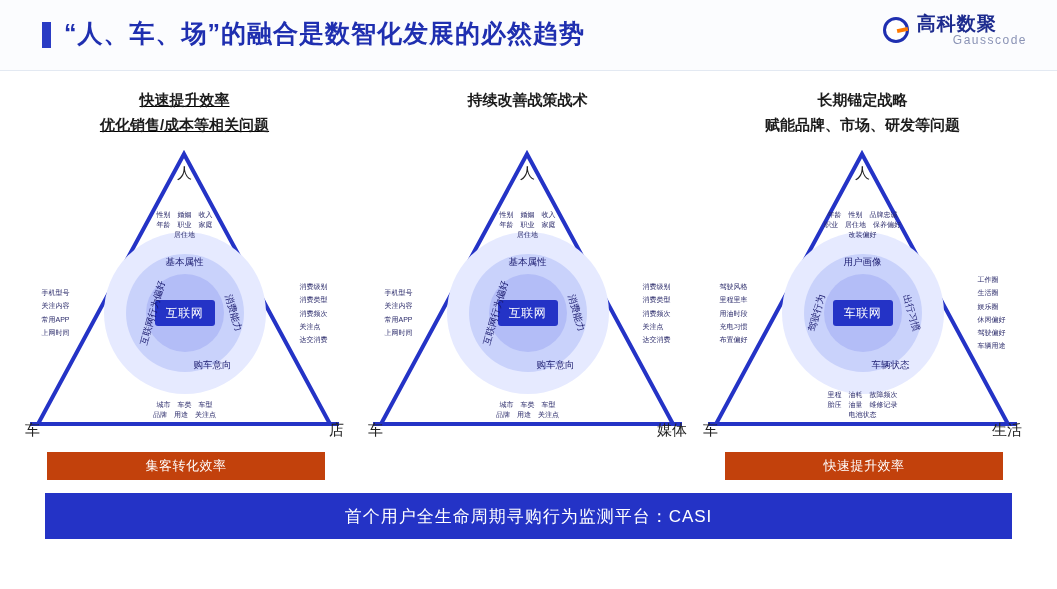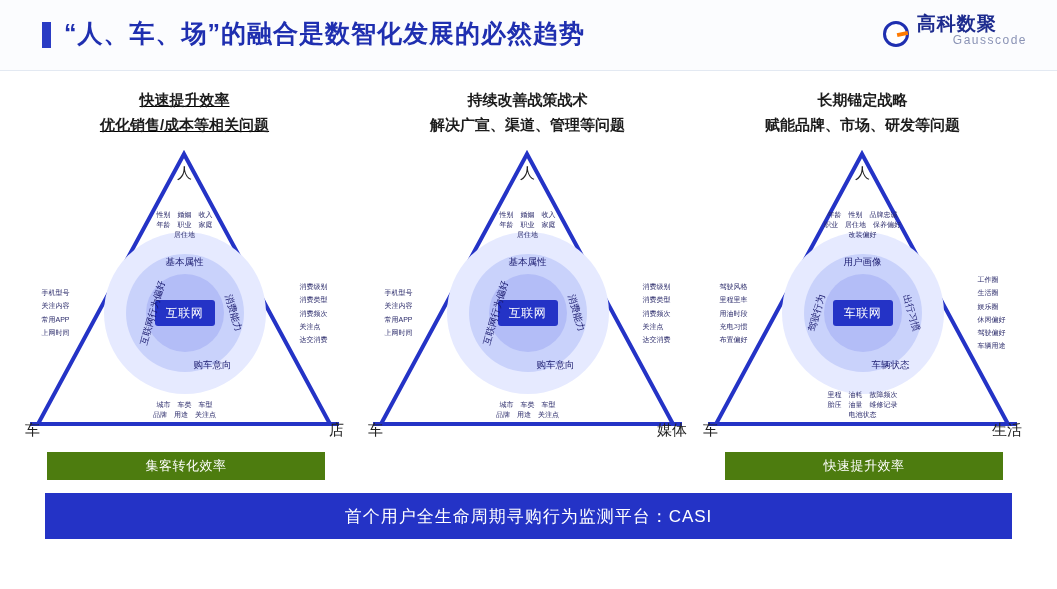--- a/index.html
+++ b/index.html
@@ -41,21 +41,21 @@
     font-size: 25px;
     font-weight: bold;
     color: #1f2fb0;
     letter-spacing: 1px;
     white-space: nowrap;
   }
   .brand {
     position: absolute;
     right: 30px; top: 14px;
     display: flex;
-    align-items: flex-end;
+    align-items: center;
     gap: 8px;
   }
   .brand-mark {
     width: 26px; height: 26px;
     border-radius: 50%;
     border: 3px solid #1f2fb0;
     box-sizing: border-box;
     position: relative;
     background: #ffffff;
   }
@@ -181,21 +181,21 @@
 
   .tags-left span, .tags-right span { line-height: 1.9; }
 
   
   .col-banner {
     position: absolute;
     left: 25px;
     top: 364px;
     width: 278px;
     height: 28px;
-    background: #4d7c0f;
+    background: #c2410c;
     color: #ffffff;
     font-size: 13px;
     display: flex;
     align-items: center;
     justify-content: center;
     letter-spacing: 0.5px;
   }
 
   
   .bottom-banner {
@@ -278,21 +278,20 @@
           <span>上网时间</span>
         </div>
       </div>
     </div>
     <div class="col-banner">集客转化效率</div>
   </div>
 
   <div class="col col-2">
     <div class="col-head">
       <div>持续改善战策战术</div>
-      <div>解决广宣、渠道、管理等问题</div>
     </div>
     <div class="tri-wrap">
       <svg class="tri-svg" width="325" height="295" viewBox="0 0 325 295">
         <polygon points="162,8 308,278 16,278" fill="none" stroke="#2433c6" stroke-width="4"></polygon>
         <line x1="8" y1="278" x2="317" y2="278" stroke="#2433c6" stroke-width="4"></line>
       </svg>
       <div class="vertex v-top">人</div>
       <div class="vertex v-left">车</div>
       <div class="vertex v-right">媒体</div>
 

